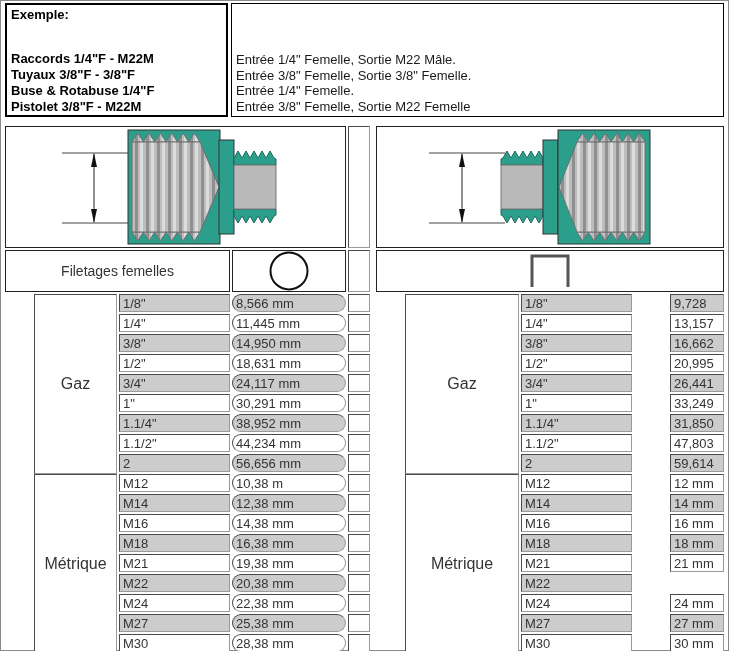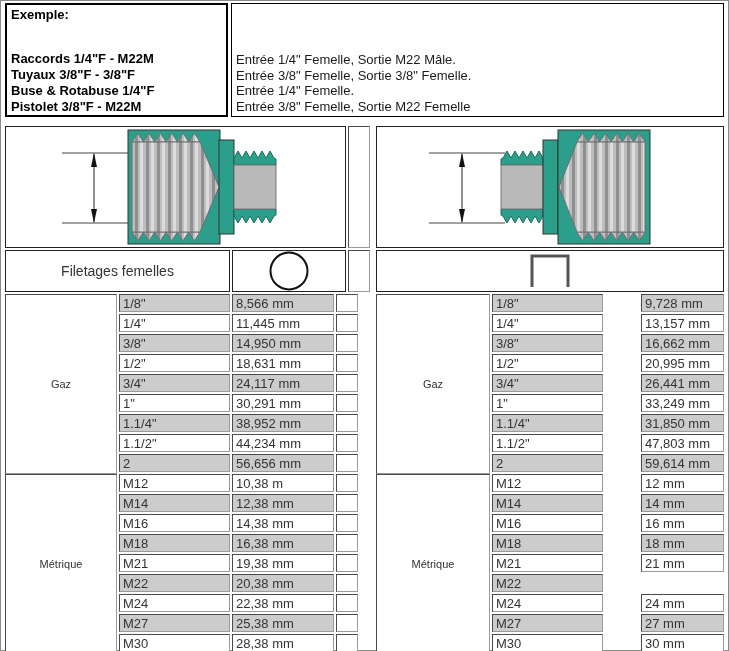--- a/index.html
+++ b/index.html
@@ -38,28 +38,28 @@
   .drawcell{flex:1;display:flex;align-items:center;justify-content:flex-start;}
   .fillw{width:22px;flex:none;}
   
   .headrow{display:flex;gap:2px;height:42px;margin-bottom:2px;}
   .titlecell{display:flex;align-items:center;justify-content:center;font-size:14px;color:#333;text-align:right;}
   .left .titlecell{width:225px;}
   .right .titlecell{width:230px;}
   .iconcell{flex:1;display:flex;align-items:center;justify-content:center;}
   
   .section{display:flex;gap:2px;}
-  .labelcell{display:flex;align-items:center;justify-content:center;font-size:11px;}
+  .labelcell{display:flex;align-items:center;justify-content:center;font-size:16px;margin-left:29px;}
   .left .labelcell{width:112px;}
   .right .labelcell{width:114px;}
   .rows{flex:1;display:flex;flex-direction:column;}
   .trow{display:flex;gap:2px;height:18px;margin-bottom:2px;}
   .trow .cz{padding:1px 0 0 3px;line-height:15px;}
   .left .size{width:111px;flex:none;}
-  .left .val{width:102px;flex:none;}
+  .left .val{width:114px;flex:none;border-radius:9px;}
   .right .size{width:111px;flex:none;}
   .right .val{flex:1;margin-left:36px;}
   .sec-gaz .trow:nth-child(odd) .cz{background:#cccccc;}
   .sec-met .trow:nth-child(even) .cz{background:#cccccc;}
   svg{display:block;}
 </style>
 </head>
 <body>
 
 <div class="page">

